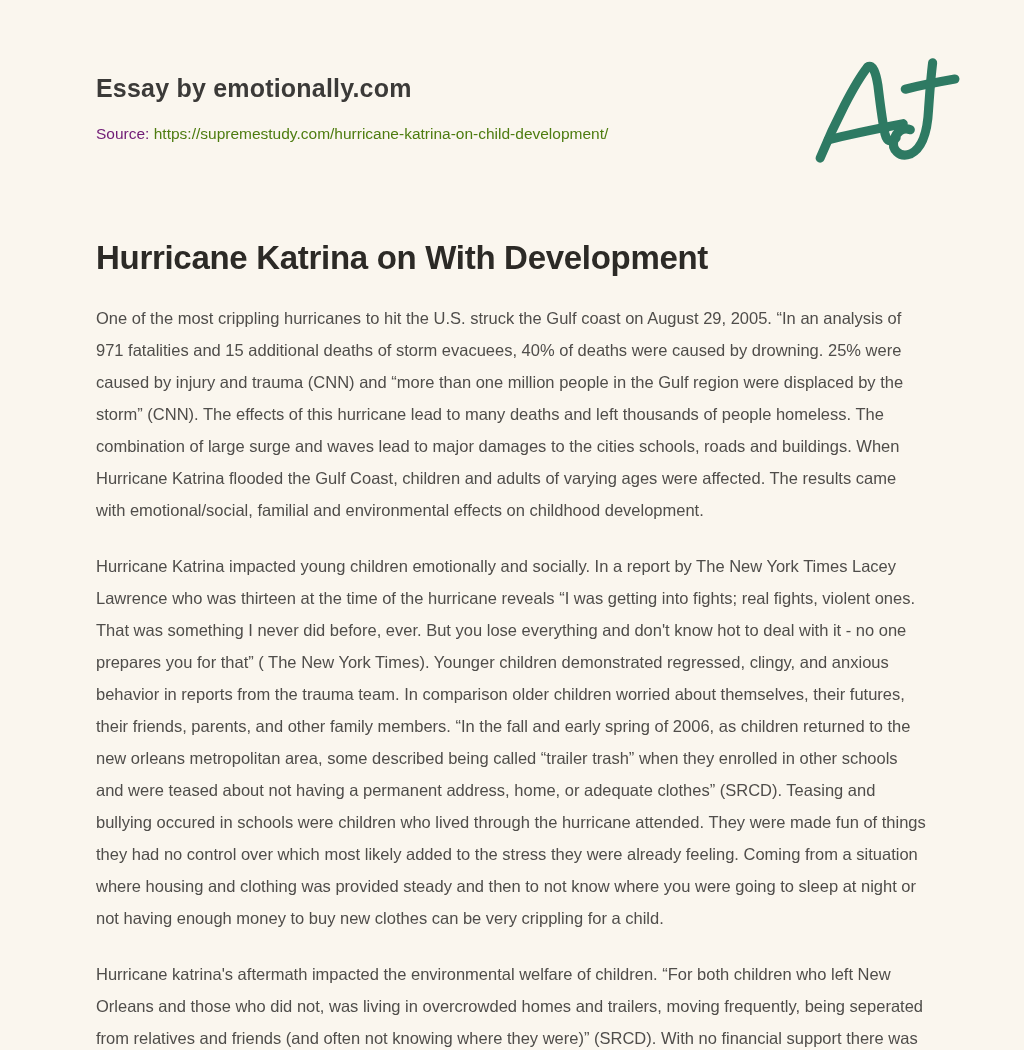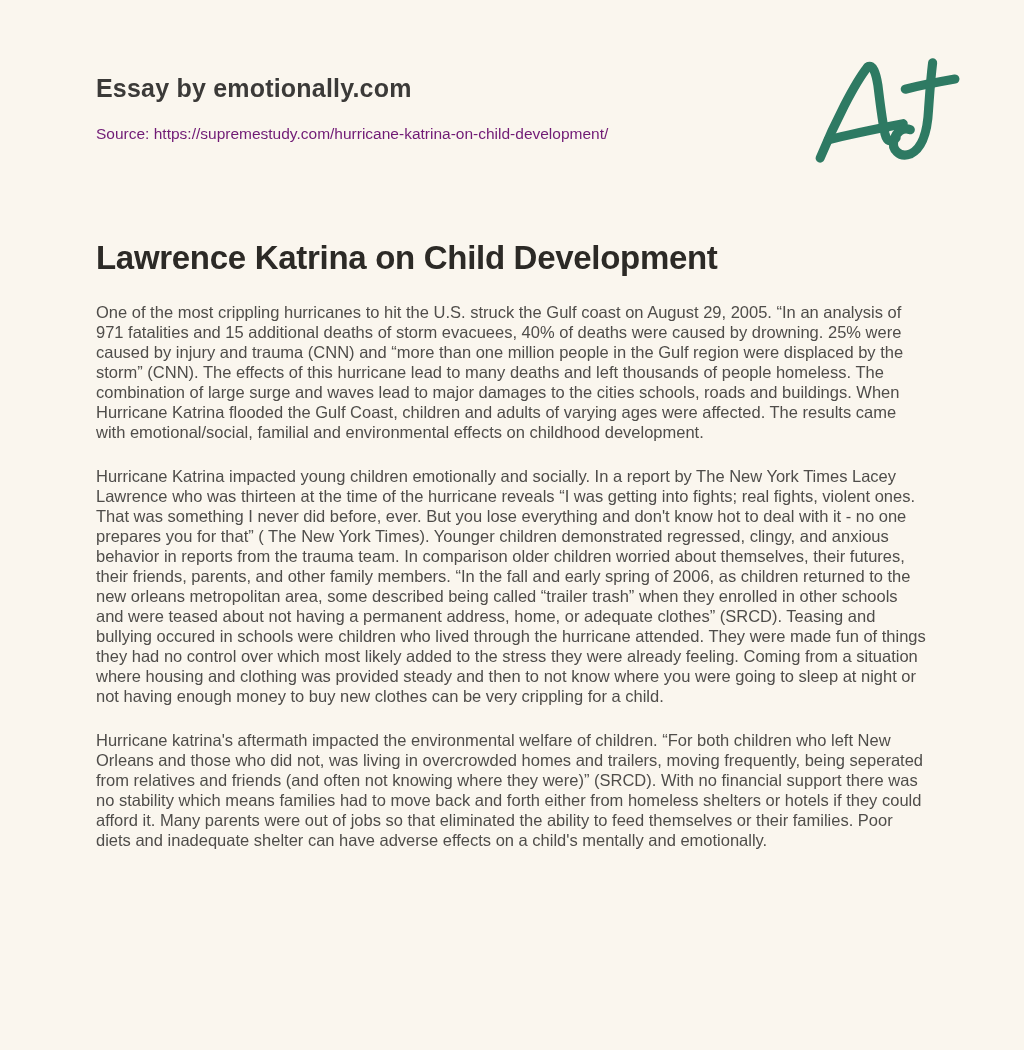--- a/index.html
+++ b/index.html
@@ -31,21 +31,21 @@
     letter-spacing: 0.2px;
   }
   .source-line {
     margin-top: 22px;
     font-size: 15.5px;
   }
   .source-label {
     color: #701a75;
   }
   .source-link {
-    color: #701a75;
+    color: #4d7c0f;
     text-decoration: none;
   }
   .logo {
     position: absolute;
     top: 52px;
     right: -34px;
     width: 152px;
     height: 118px;
   }
   .title {
@@ -53,21 +53,21 @@
     font-size: 33px;
     font-weight: 700;
     color: #2c2a26;
     letter-spacing: -0.3px;
   }
   .essay {
     margin-top: 25px;
   }
   .essay p {
     font-size: 16.5px;
-    line-height: 20px;
+    line-height: 32px;
     color: #4f4d4a;
     margin-bottom: 24px;
   }
 </style>
 </head>
 <body>
 
 <div class="page">
 
   <div class="header">
@@ -84,21 +84,21 @@
           <path d="M10 104 C24 70 44 30 57 14"></path>
           <path d="M57 14 C62 11 65 20 67 32 C69 48 71 66 74 80 C76 88 80 89 85 84"></path>
           <path d="M18 86 C40 80 66 75 92 70"></path>
           <path d="M94 36 C110 32 126 29 143 26"></path>
           <path d="M121 10 C119 26 118 42 117 56 C116 76 112 94 99 100 C88 104 80 95 83 86 C85 78 92 73 99 76"></path>
         </g>
       </svg>
     </span>
   </div>
 
-  <h1 class="title">Lawrence Katrina on Child Development</h1>
+  <h1 class="title">Hurricane Katrina on With Development</h1>
 
   <div class="essay">
     <p>One of the most crippling hurricanes to hit the U.S. struck the Gulf coast on August 29, 2005. “In an analysis of 971 fatalities and 15 additional deaths of storm evacuees, 40% of deaths were caused by drowning. 25% were caused by injury and trauma (CNN) and “more than one million people in the Gulf region were displaced by the storm” (CNN). The effects of this hurricane lead to many deaths and left thousands of people homeless. The combination of large surge and waves lead to major damages to the cities schools, roads and buildings. When Hurricane Katrina flooded the Gulf Coast, children and adults of varying ages were affected. The results came with emotional/social, familial and environmental effects on childhood development.</p>
     <p>Hurricane Katrina impacted young children emotionally and socially. In a report by The New York Times Lacey Lawrence who was thirteen at the time of the hurricane reveals “I was getting into fights; real fights, violent ones. That was something I never did before, ever. But you lose everything and don't know hot to deal with it - no one prepares you for that” ( The New York Times). Younger children demonstrated regressed, clingy, and anxious behavior in reports from the trauma team. In comparison older children worried about themselves, their futures, their friends, parents, and other family members. “In the fall and early spring of 2006, as children returned to the new orleans metropolitan area, some described being called “trailer trash” when they enrolled in other schools and were teased about not having a permanent address, home, or adequate clothes” (SRCD). Teasing and bullying occured in schools were children who lived through the hurricane attended. They were made fun of things they had no control over which most likely added to the stress they were already feeling. Coming from a situation where housing and clothing was provided steady and then to not know where you were going to sleep at night or not having enough money to buy new clothes can be very crippling for a child.</p>
     <p>Hurricane katrina's aftermath impacted the environmental welfare of children. “For both children who left New Orleans and those who did not, was living in overcrowded homes and trailers, moving frequently, being seperated from relatives and friends (and often not knowing where they were)” (SRCD). With no financial support there was no stability which means families had to move back and forth either from homeless shelters or hotels if they could afford it. Many parents were out of jobs so that eliminated the ability to feed themselves or their families. Poor diets and inadequate shelter can have adverse effects on a child's mentally and emotionally.</p>
   </div>
 
 </div>
 
 </body></html>

